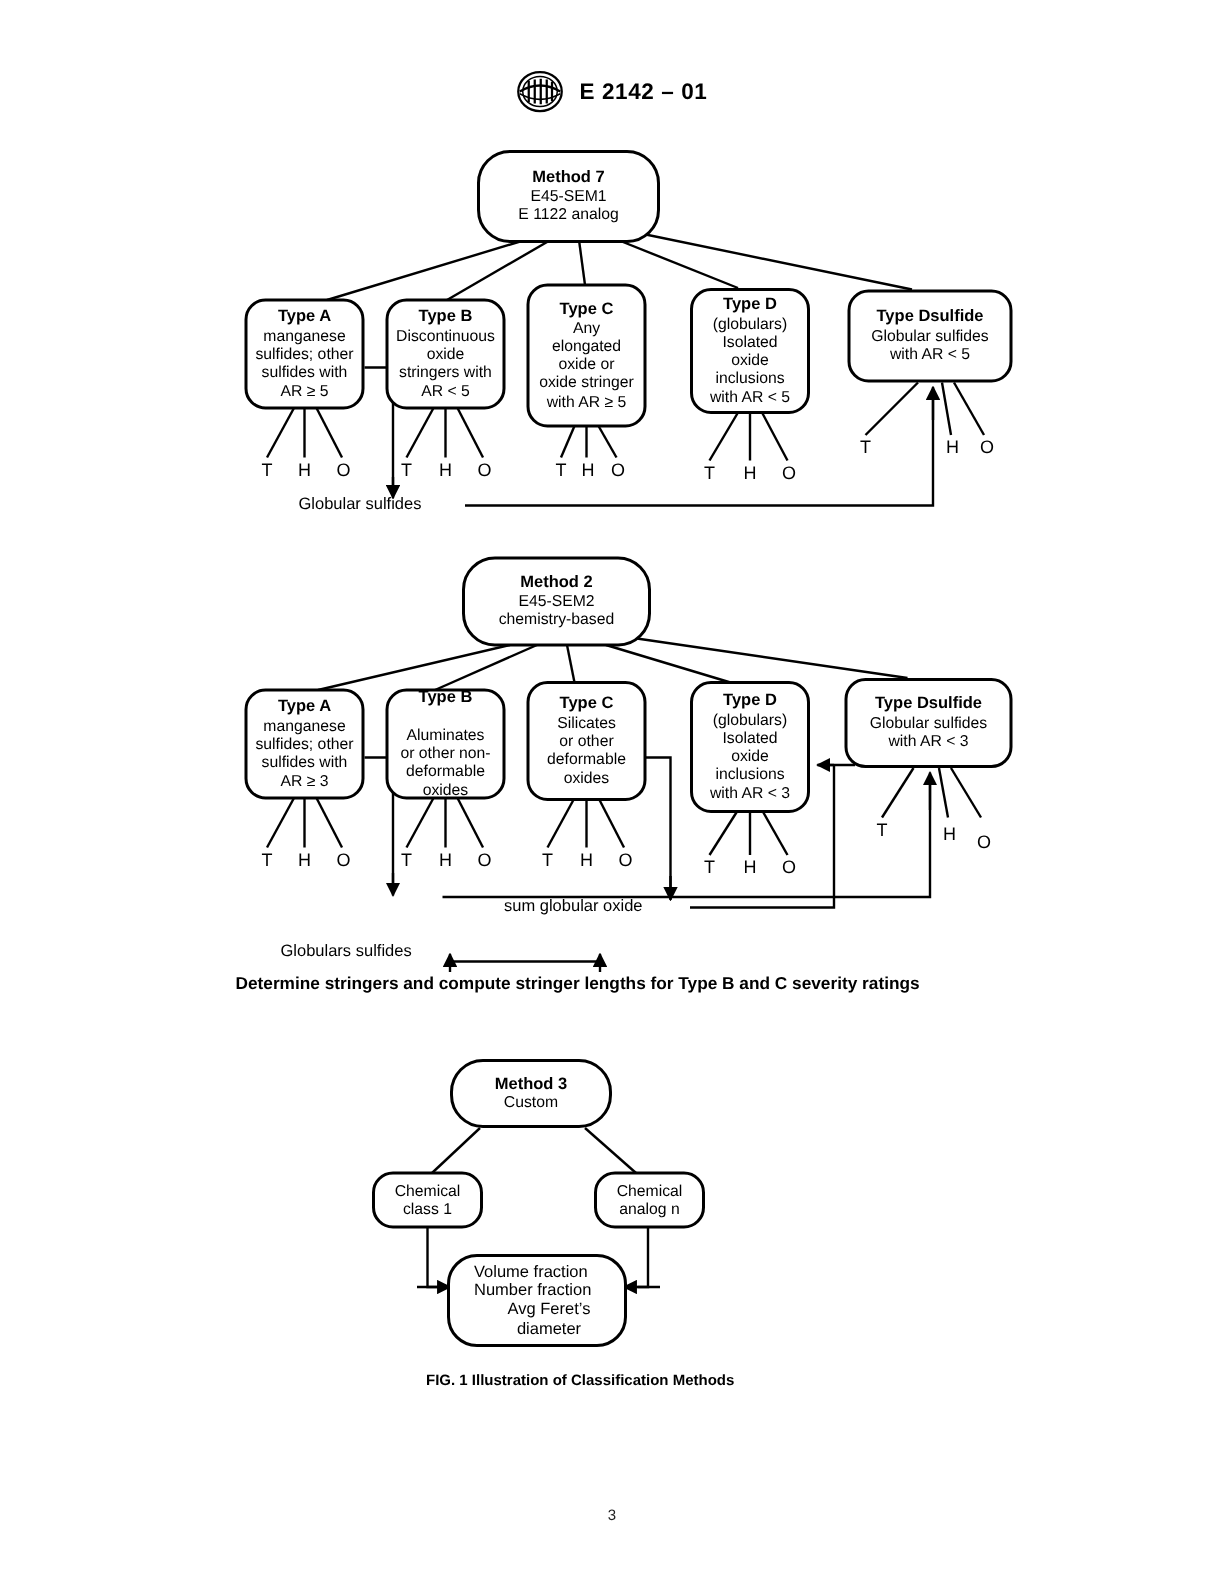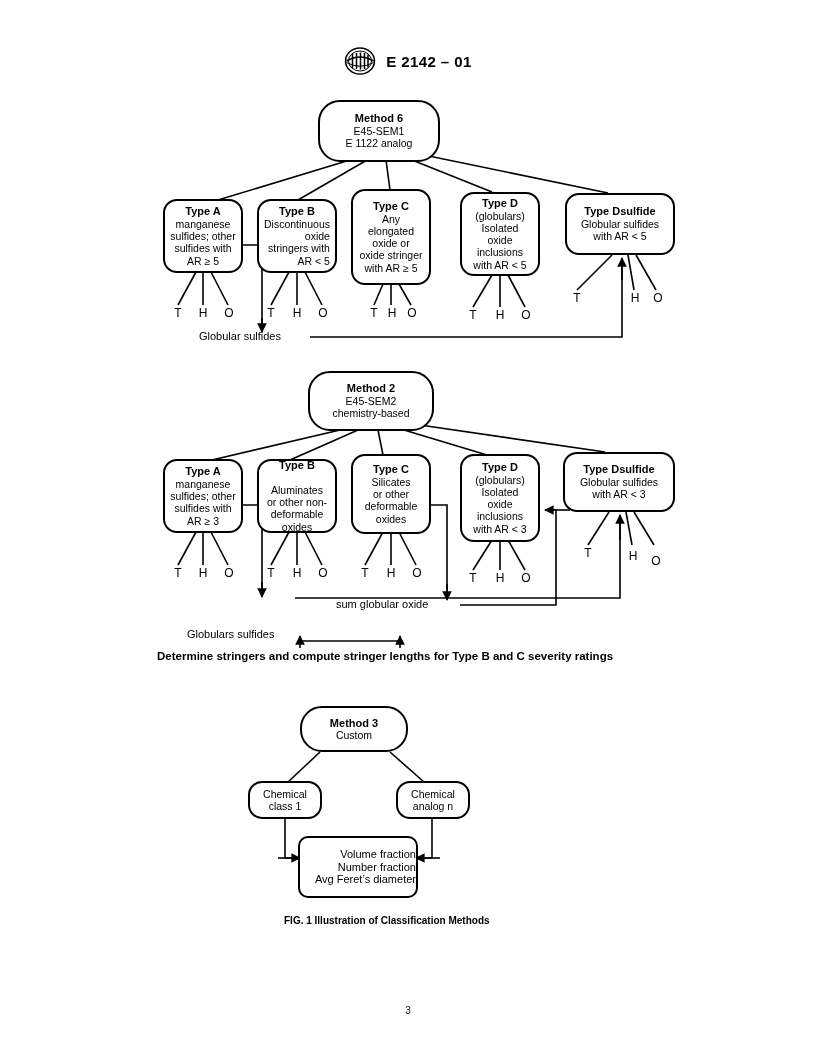--- a/index.html
+++ b/index.html
@@ -161,36 +161,36 @@
 
       <path d="M 285 818 L 285 858 L 292 858"></path>
       <line x1="278" y1="858" x2="300" y2="858" marker-end="url(#ah)"></line>
 
       <path d="M 432 818 L 432 858 L 425 858"></path>
       <line x1="440" y1="858" x2="416" y2="858" marker-end="url(#ah)"></line>
     </g>
   </svg>
 
   <div class="node pill" style="left:318px;top:100px;width:122px;height:62px;">
-    <span class="ttl">Method 6</span>
+    <span class="ttl">Method 7</span>
     <span>E45-SEM1</span>
     <span>E 1122 analog</span>
   </div>
 
   <div class="node rounded" style="left:163px;top:199px;width:80px;height:74px;">
     <span class="ttl">Type A</span>
     <span class="bd" style="white-space:pre-line;">manganese
 sulfides; other
 sulfides with
 AR ≥ 5</span>
   </div>
 
   <div class="node rounded" style="left:257px;top:199px;width:80px;height:74px;">
     <span class="ttl">Type B</span>
-    <span class="bd" style="white-space:pre-line;text-align:right;">Discontinuous
+    <span class="bd" style="white-space:pre-line;">Discontinuous
 oxide
 stringers with
 AR &lt; 5</span>
   </div>
 
   <div class="node rounded" style="left:351px;top:189px;width:80px;height:96px;">
     <span class="ttl">Type C</span>
     <span class="bd" style="white-space:pre-line;">Any
 elongated
 oxide or
@@ -312,21 +312,21 @@
   <div class="node rounded" style="left:248px;top:781px;width:74px;height:38px;">
     <span>Chemical</span>
     <span>class 1</span>
   </div>
 
   <div class="node rounded" style="left:396px;top:781px;width:74px;height:38px;">
     <span>Chemical</span>
     <span>analog n</span>
   </div>
 
-  <div class="node soft" style="left:298px;top:836px;width:120px;height:62px;align-items:flex-end;padding-left:6px;font-size:11px;">
+  <div class="node soft" style="left:298px;top:836px;width:120px;height:62px;align-items:flex-start;padding-left:16px;font-size:11px;border-radius:20px;">
     <span>Volume fraction</span>
     <span>Number fraction</span>
     <span>Avg Feret’s diameter</span>
   </div>
 
   <span class="figcap" style="left:284px;top:915px;">FIG. 1 Illustration of Classification Methods</span>
   <div class="pageno">3</div>
 
 </div>
 

